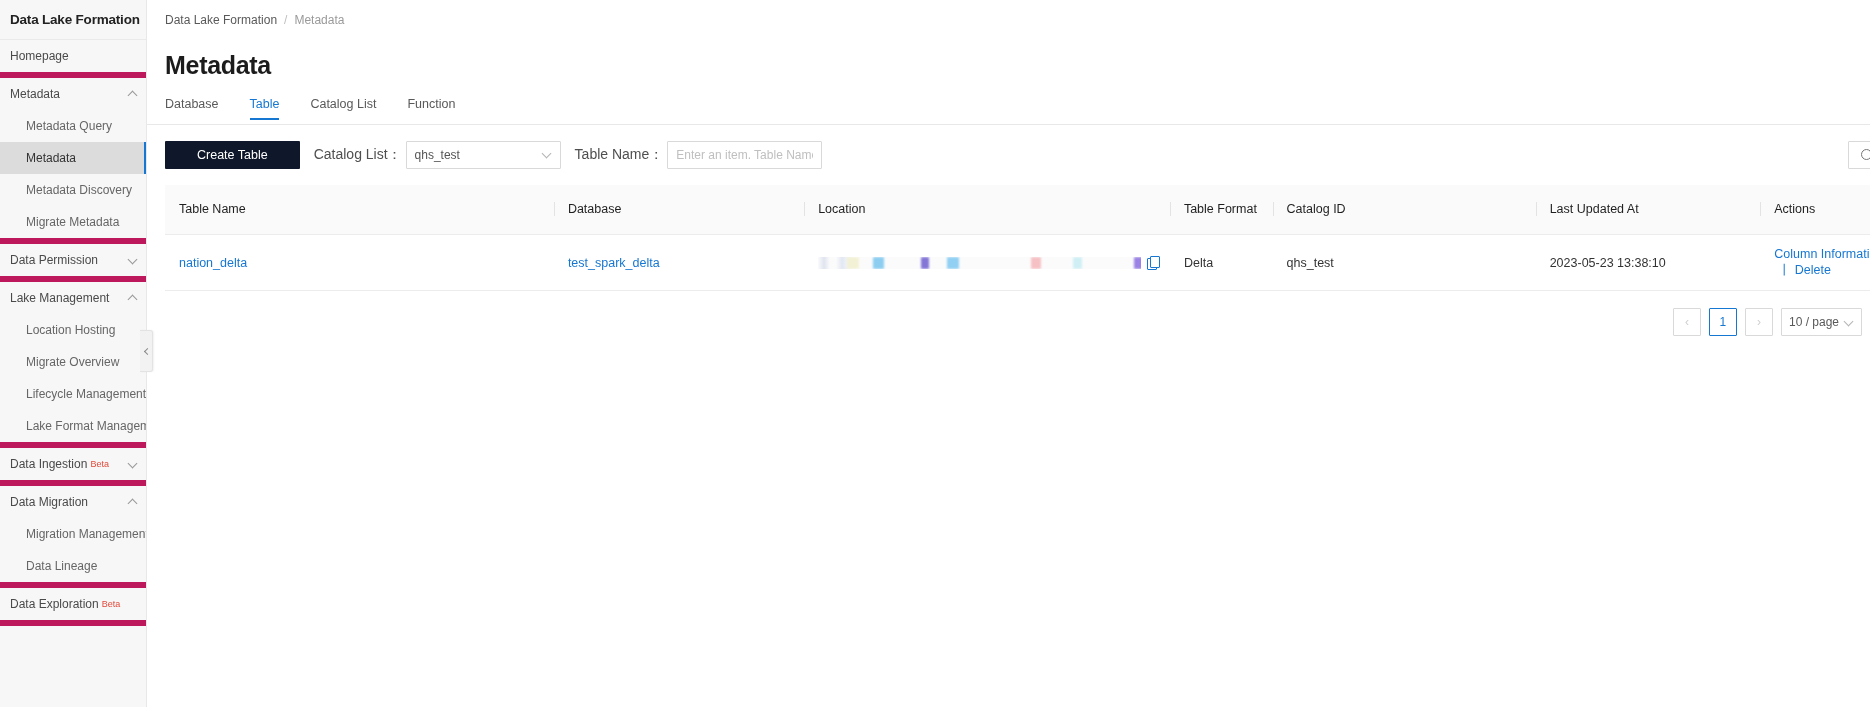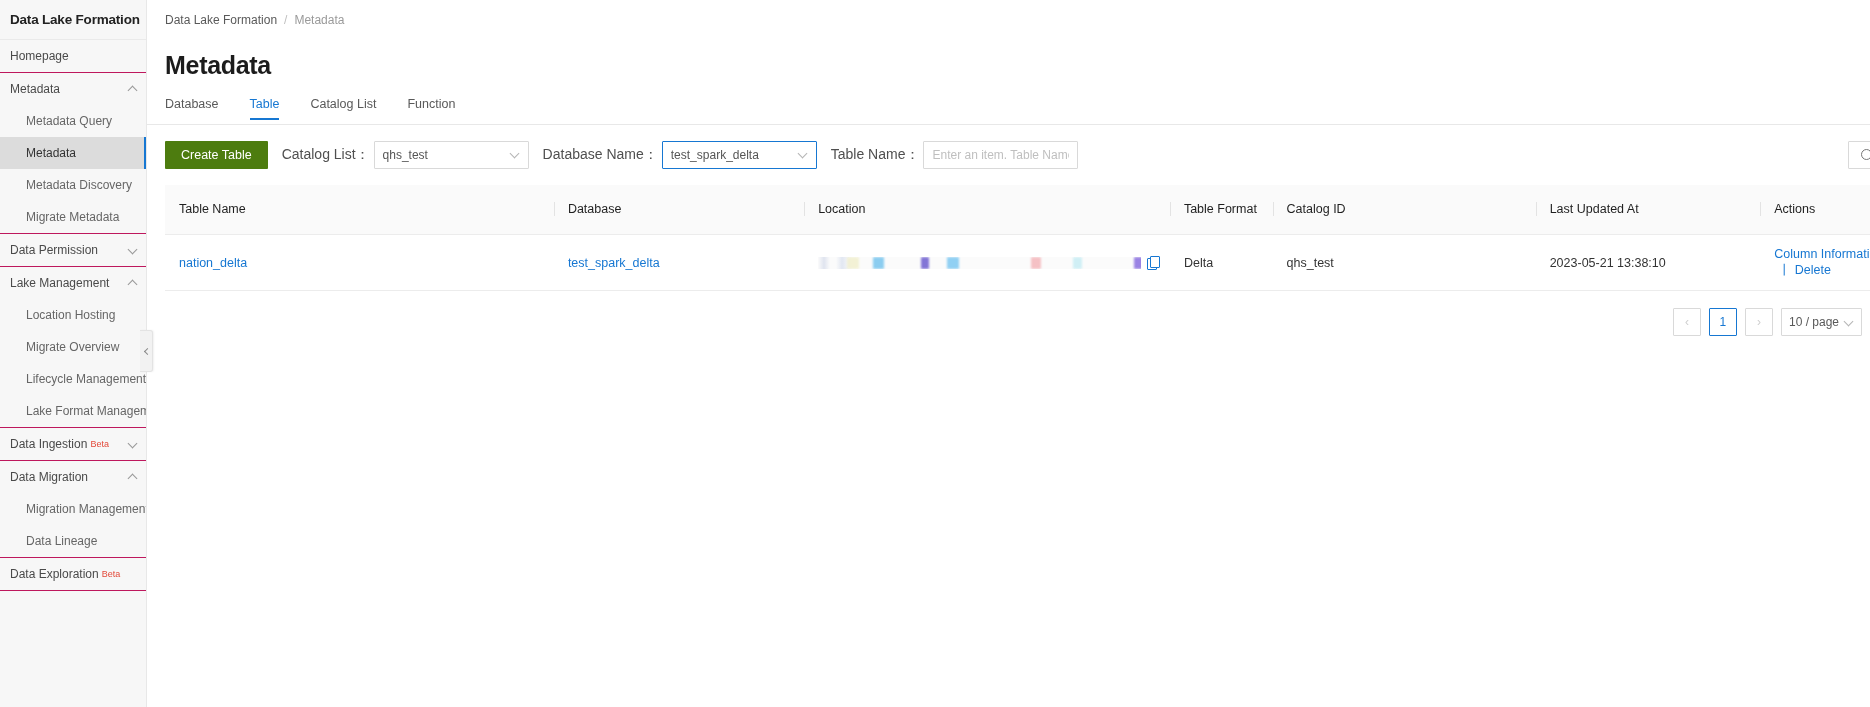--- a/index.html
+++ b/index.html
@@ -33,21 +33,21 @@
     display: flex;
     align-items: center;
     padding: 0 0 0 10px;
     font-size: 13.5px;
     font-weight: bold;
     color: #222;
     border-bottom: 1px solid #eaeaea;
     background: #f7f7f7;
     letter-spacing: -0.2px;
   }
-  .nav-group { border-bottom: 1px solid #be185d; text-align: right; }
+  .nav-group { border-bottom: 6px solid #be185d; text-align: right; }
   .nav-item {
     height: 32px;
     display: flex;
     align-items: center;
     padding-left: 10px;
     padding-right: 8px;
     font-size: 12px;
     color: #595959;
     cursor: pointer;
     position: relative;
@@ -171,25 +171,25 @@
 
   
   .toolbar {
     display: flex;
     align-items: center;
     padding: 16px 0 16px 18px;
     gap: 0;
     position: relative;
   }
   .btn-primary {
-    background: #4d7c0f;
+    background: #0f172a;
     color: #fff;
     border: none;
     height: 28px;
-    padding: 0 16px;
+    padding: 0 32px;
     font-size: 12.5px;
     font-family: inherit;
     cursor: pointer;
     border-radius: 1px;
     white-space: nowrap;
   }
   .field-group {
     display: flex;
     align-items: center;
     margin-left: 14px;
@@ -513,27 +513,20 @@
       <button class="btn-primary">Create Table</button>
 
       <div class="field-group">
         <span class="field-label">Catalog List：</span>
         <div class="select-box">
           <span class="val">qhs_test</span>
           <span class="select-arrow"></span>
         </div>
       </div>
 
-      <div class="field-group">
-        <span class="field-label">Database Name：</span>
-        <div class="select-box focused">
-          <span class="val">test_spark_delta</span>
-          <span class="select-arrow"></span>
-        </div>
-      </div>
 
       <div class="field-group">
         <span class="field-label">Table Name：</span>
         <input class="text-input" type="text" placeholder="Enter an item. Table Name" style="">
       </div>
 
       <div class="search-btn">
         <span class="mag"></span>
       </div>
     </div>
@@ -573,21 +566,21 @@
                     <span class="blob" style="left: 40%; width: 12px; background: rgb(127, 201, 242);"></span>
                     <span class="blob" style="left: 66%; width: 10px; background: rgb(245, 184, 188);"></span>
                     <span class="blob" style="left: 79%; width: 9px; background: rgb(201, 238, 245);"></span>
                     <span class="blob" style="left: 98%; width: 9px; background: rgb(138, 111, 224);"></span>
                   </div>
                   <span class="copy-icon"></span>
                 </div>
               </td>
               <td>Delta</td>
               <td>qhs_test</td>
-              <td>2023-05-21 13:38:10</td>
+              <td>2023-05-23 13:38:10</td>
               <td class="actions-cell"><span class="act-link">Column Information</span><br><span class="act-sep">丨</span><span class="act-link">Delete</span></td>
             </tr>
           </tbody>
       </table>
 
       <div class="pager">
         <div class="pg-btn disabled">‹</div>
         <div class="pg-btn num current">1</div>
         <div class="pg-btn disabled">›</div>
         <div class="pg-size">

